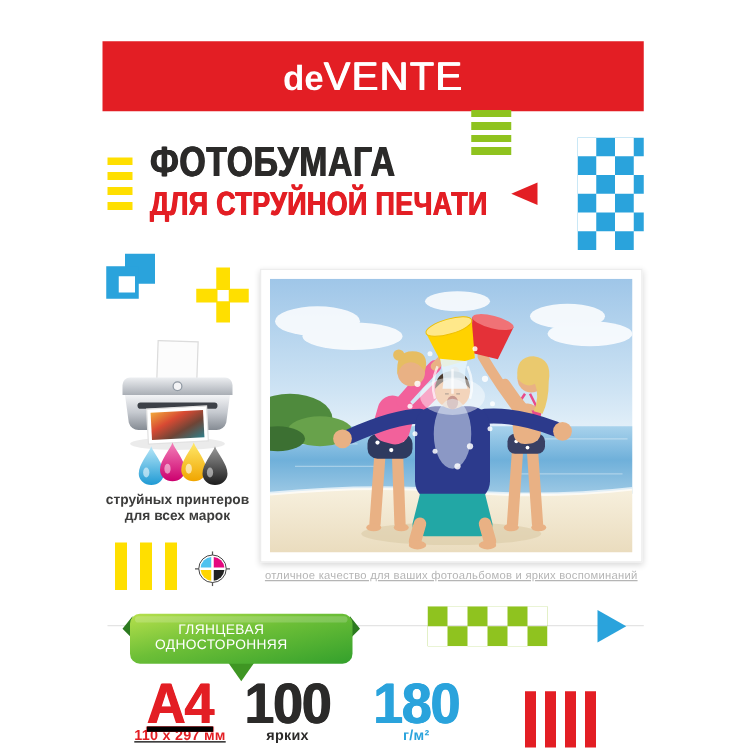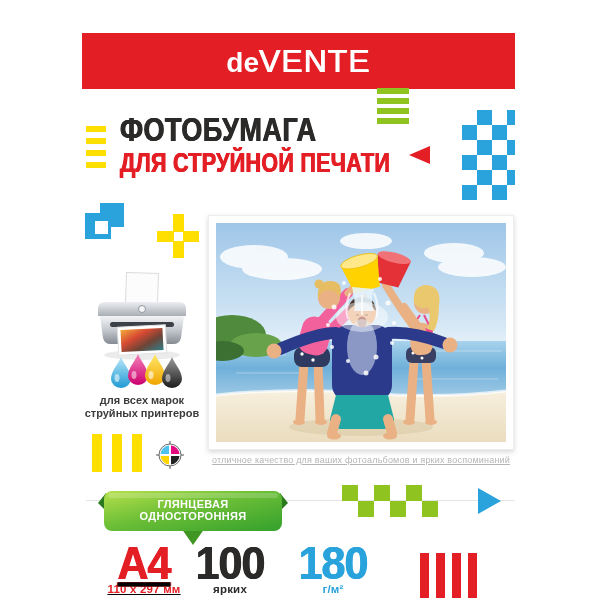--- a/index.html
+++ b/index.html
@@ -65,22 +65,22 @@
   .photo-frame { position:absolute; left:208px; top:215px; width:306px; height:235px;
       background:#fff; padding:7px; border:1px solid #ededed;
       box-shadow:0 2px 5px rgba(0,0,0,0.16); }
   .photo-frame svg { display:block; }
   .photo-caption { position:absolute; left:208px; top:455px; width:306px; text-align:center;
       font-size:9px; letter-spacing:0.2px; color:var(--caption-gray);text-decoration:underline; }
 
   
   .sep-line { position:absolute; left:86px; top:500px; width:429px; height:1px; background:#e4e4e4; }
   .ribbon { position:absolute; left:96px; top:485px; width:194px; height:64px; }
-  .ribbon-text { position:absolute; left:96px; top:499px; width:194px; text-align:center;
-      font-size:11px; font-weight:bold; color:#fff; line-height:11.5px; letter-spacing:0.3px; }
+  .ribbon-text { position:absolute; left:80px; top:499px; width:194px; text-align:center;
+      font-size:11px; font-weight:normal; color:#fff; line-height:11.5px; letter-spacing:0.3px; }
 
   
   .regmark-svg { position:absolute; left:156px; top:441px; }
 
   
   .spec { position:absolute; top:542px; width:100px; text-align:center; }
   .spec-a4 { left:94px;text-decoration:underline; } .spec-100 { left:180px;text-align:center; } .spec-180 { left:283px; }
   .spec-value { font-size:43px; font-weight:bold; letter-spacing:-1px; line-height:40px;
       transform:scaleY(1.06); transform-origin:center top; }
   .spec-label { font-size:11.5px; font-weight:bold; margin-top:1px; letter-spacing:0.2px; }
@@ -180,22 +180,22 @@
       <path d="M10 0 C8 6 0 14 0 22 A10 9 0 0 0 20 22 C20 14 12 6 10 0 Z" fill="url(#gy)"></path>
       <ellipse cx="6" cy="21" rx="2.5" ry="4" fill="#fff" opacity="0.6"></ellipse>
     </g>
     <g transform="translate(52,5)">
       <path d="M10 0 C8 6 0 14 0 22 A10 9 0 0 0 20 22 C20 14 12 6 10 0 Z" fill="url(#gk)"></path>
       <ellipse cx="6" cy="21" rx="2.5" ry="4" fill="#fff" opacity="0.5"></ellipse>
     </g>
   </svg>
 
   <div class="printer-caption">
+    <div>струйных принтеров</div>
     <div>для всех марок</div>
-    <div>струйных принтеров</div>
   </div>
 
   <figure class="photo-frame">
     <svg width="290" height="219" viewBox="0 0 290 219">
       <defs>
         <linearGradient id="sky" x1="0" y1="0" x2="0" y2="1">
           <stop offset="0" stop-color="#9fc6e8"></stop>
             <stop offset="0.7" stop-color="#cfe4f4"></stop>
             <stop offset="1" stop-color="#e9f3fa"></stop>
         </linearGradient>

